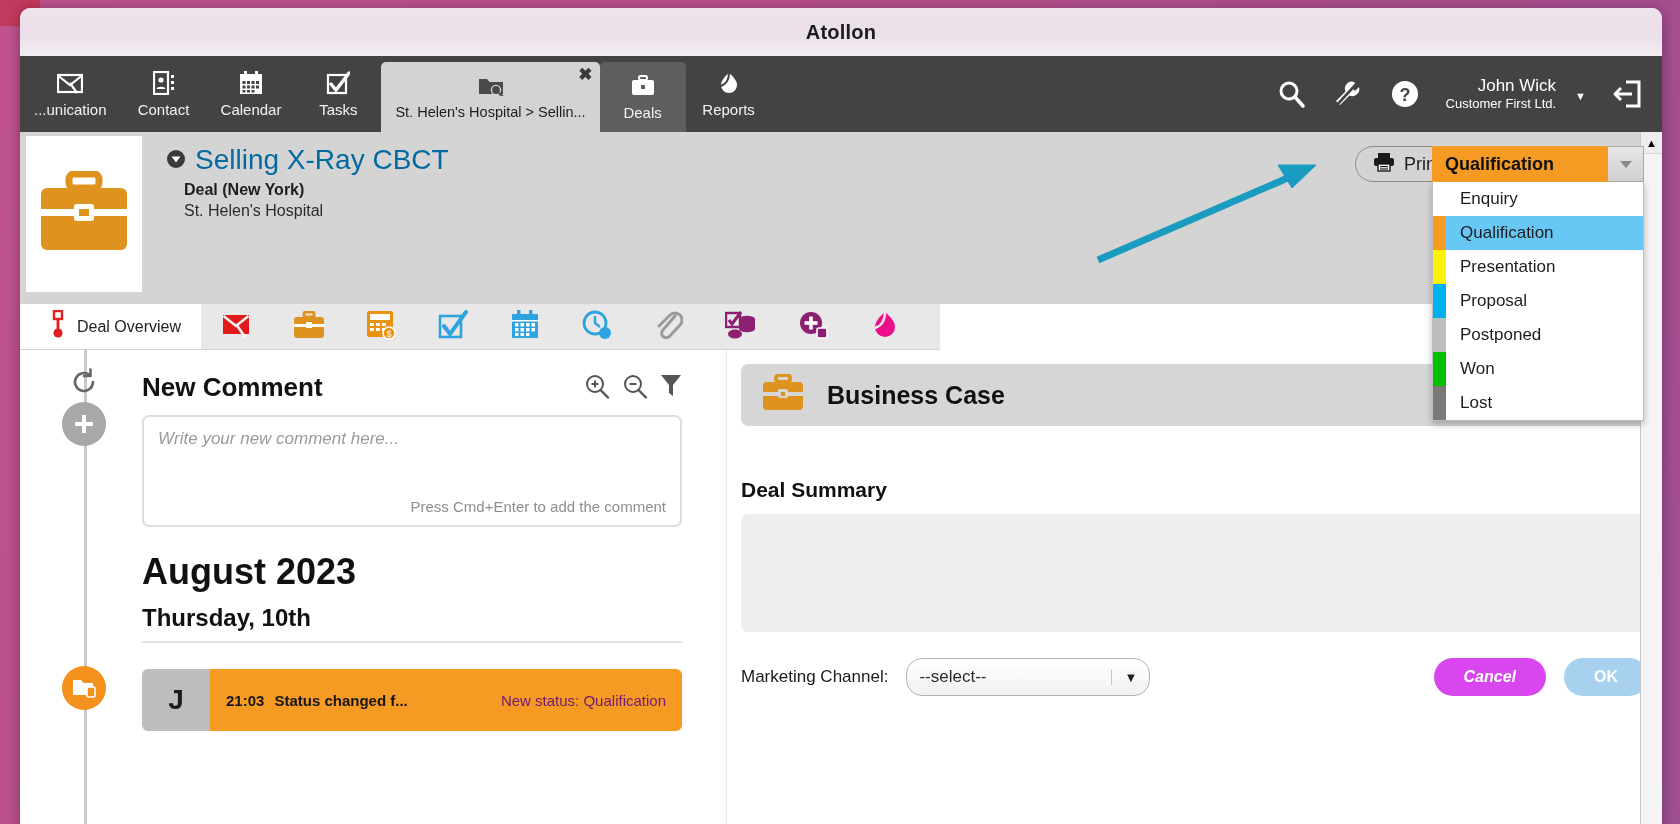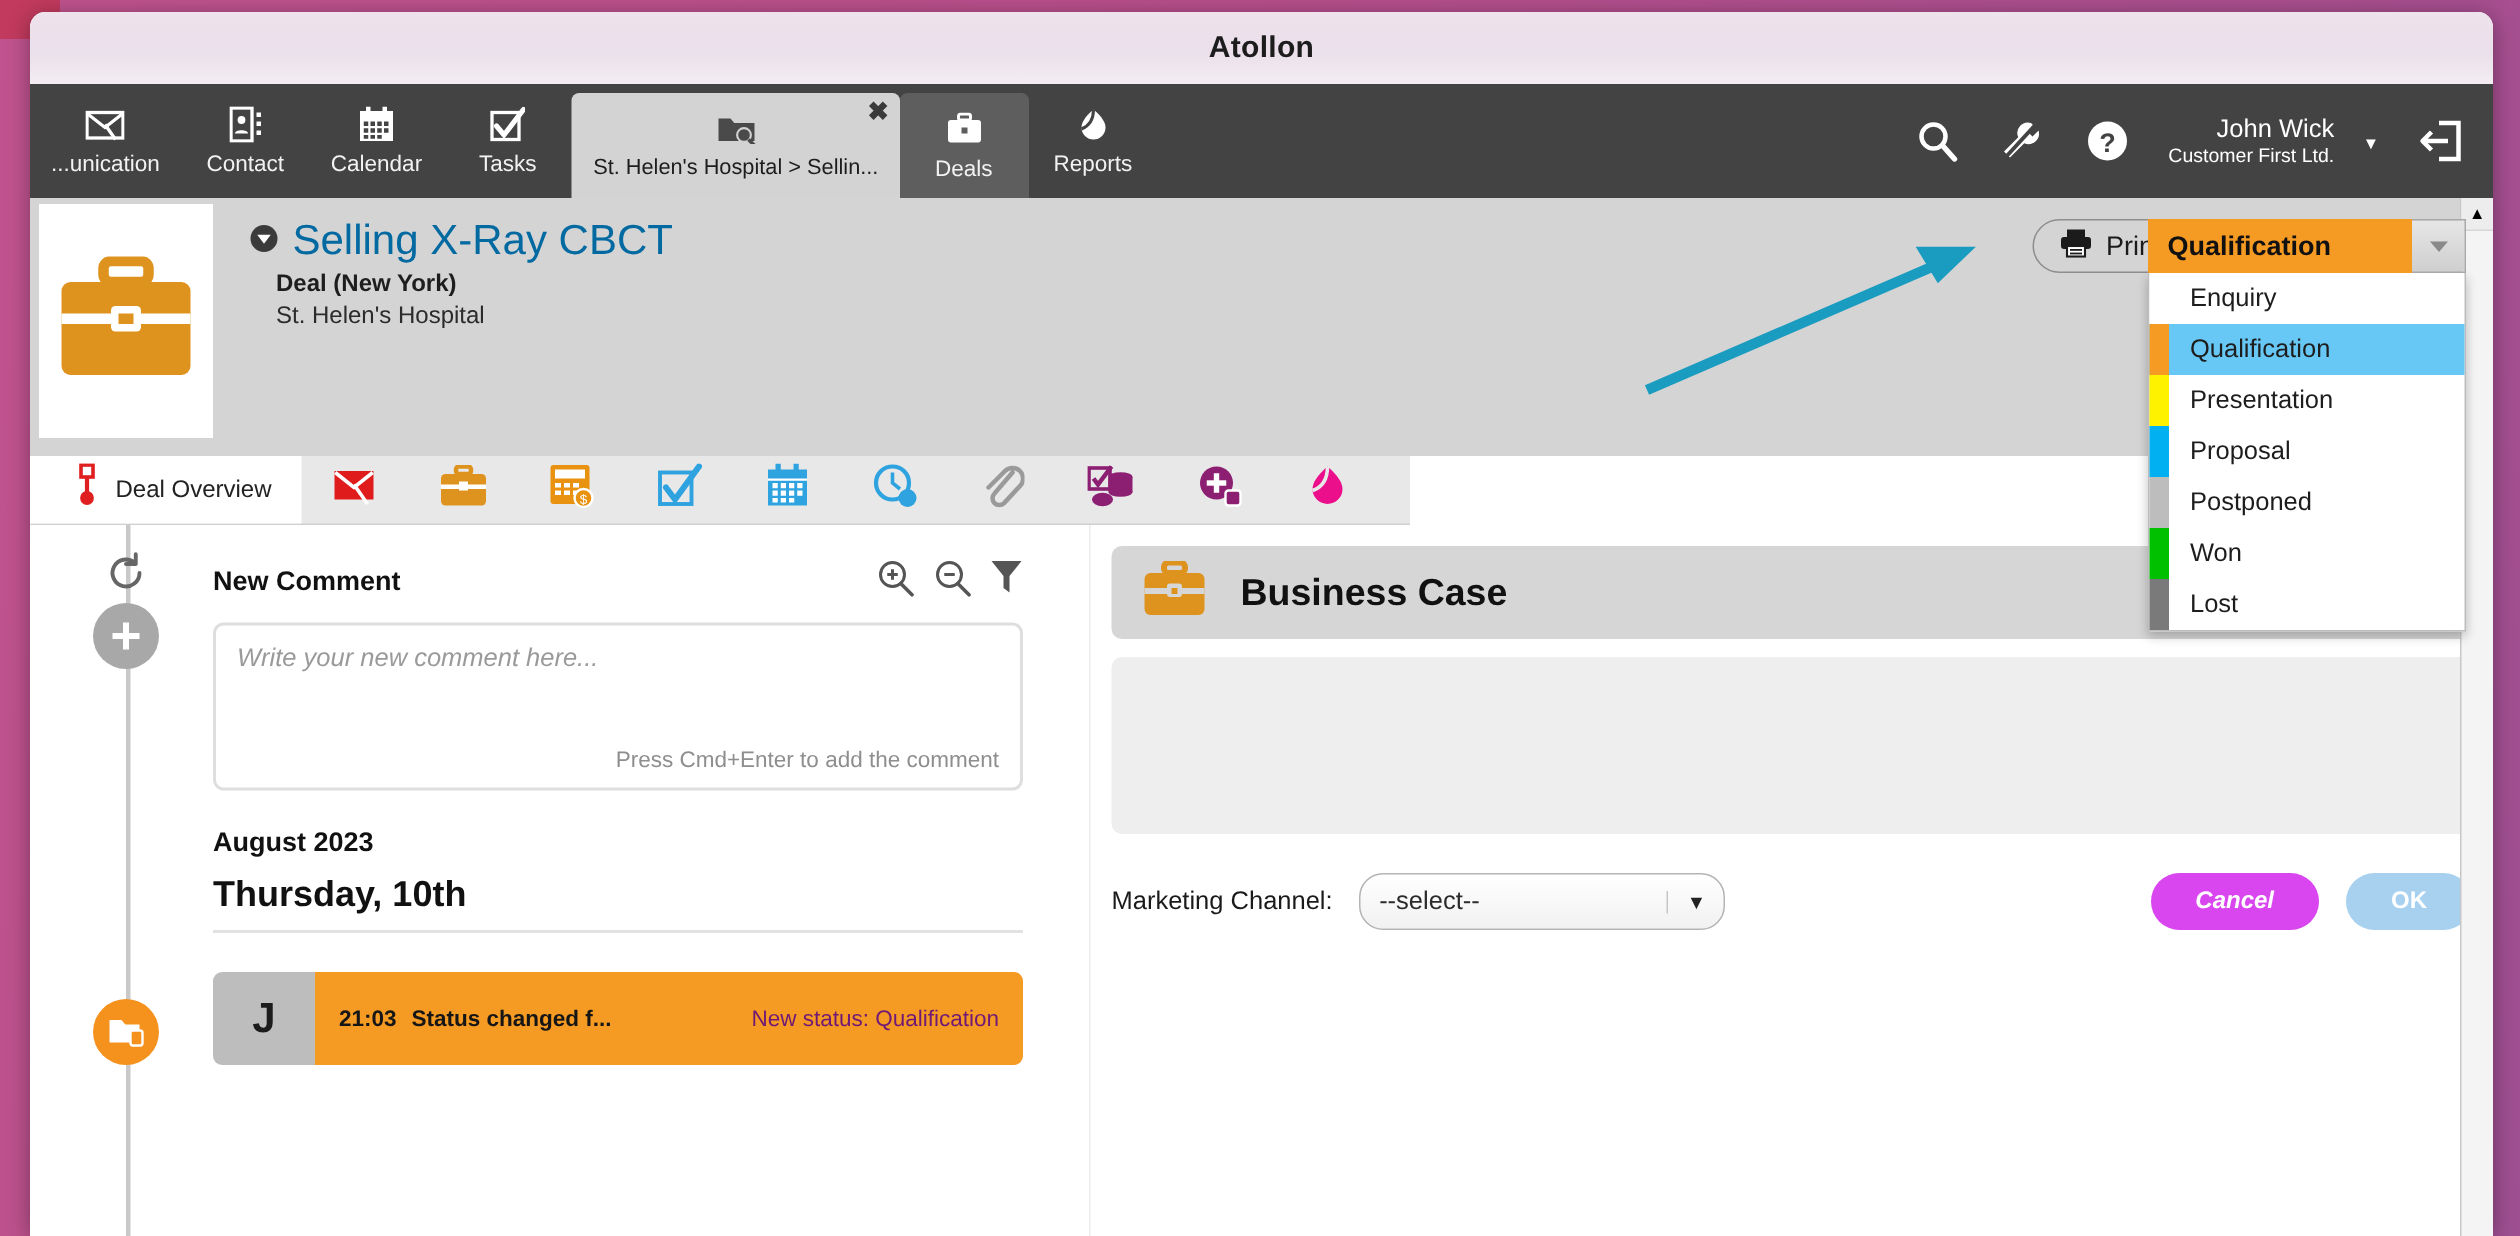--- a/index.html
+++ b/index.html
@@ -162,33 +162,33 @@
     background:#a8a8a8; color:#fff; display:flex; align-items:center; justify-content:center;
     font-size:30px; cursor:pointer; z-index:2;
   }
   #folder-circle {
     position:absolute; left:42px; top:316px; width:44px; height:44px; border-radius:50%;
     background:#f5921e; display:flex; align-items:center; justify-content:center; z-index:2;
   }
 
   #comment-block { position:absolute; left:122px; top:22px; width: 540px; }
   #comment-head { display:flex; align-items:center; }
-  #comment-head .ch-title { font-size:18px; font-weight:bold; color:#111; }
+  #comment-head .ch-title { font-size:26px; font-weight:bold; color:#111; }
   #comment-head .ch-tools { margin-left:auto; display:flex; gap:12px; align-items:center; }
   #comment-box {
     margin-top: 12px; height: 112px; border:2px solid #dedede; border-radius:7px;
     position:relative; background:#fff;
   }
   #comment-box .ph {
     position:absolute; left:14px; top:12px; font-style:italic; font-size:17px; color:#9a9a9a;
   }
   #comment-box .hint {
     position:absolute; right:14px; bottom:10px; font-size:15px; color:#8e8e8e;
   }
-  #month-label { margin-top:24px; font-size:18px; font-weight:bold; color:#111; }
+  #month-label { margin-top:24px; font-size:36px; font-weight:bold; color:#111; }
   #day-label { margin-top:11px; font-size:24px; font-weight:bold; color:#111;
                padding-bottom:9px; border-bottom:2px solid #e2e2e2; }
 
   #event-row {
     margin-top:26px; height:62px; display:flex; border-radius:6px; overflow:hidden; cursor:pointer;
   }
   #event-row .avatar {
     width:68px; background:#bdbdbd; display:flex; align-items:center; justify-content:center;
     font-size:28px; font-weight:bold; color:#1c1c1c;
   }
@@ -672,20 +672,21 @@
                 <rect x="2" y="8" width="40" height="28" rx="4" fill="#df931f"></rect>
                 <rect x="2" y="18" width="40" height="4" fill="#d6d6d6"></rect>
                 <rect x="17" y="15" width="10" height="9" rx="2" fill="#d6d6d6"></rect>
                 <rect x="20" y="18" width="4" height="4" fill="#df931f"></rect>
               </svg>
           </span>
           <span class="bc-title">Business Case</span>
           <span class="bc-date">July, 20</span>
         </div>
 
+        <div id="ds-label">Deal Summary</div>
         <div id="ds-box"></div>
 
         <div id="form-row">
           <span class="flabel">Marketing Channel:</span>
           <span class="select-ctl">
             <span class="sval">--select--</span>
             <span class="sarrow">▼</span>
           </span>
           <span class="spacer"></span>
           <span class="round-btn cancel">Cancel</span>

